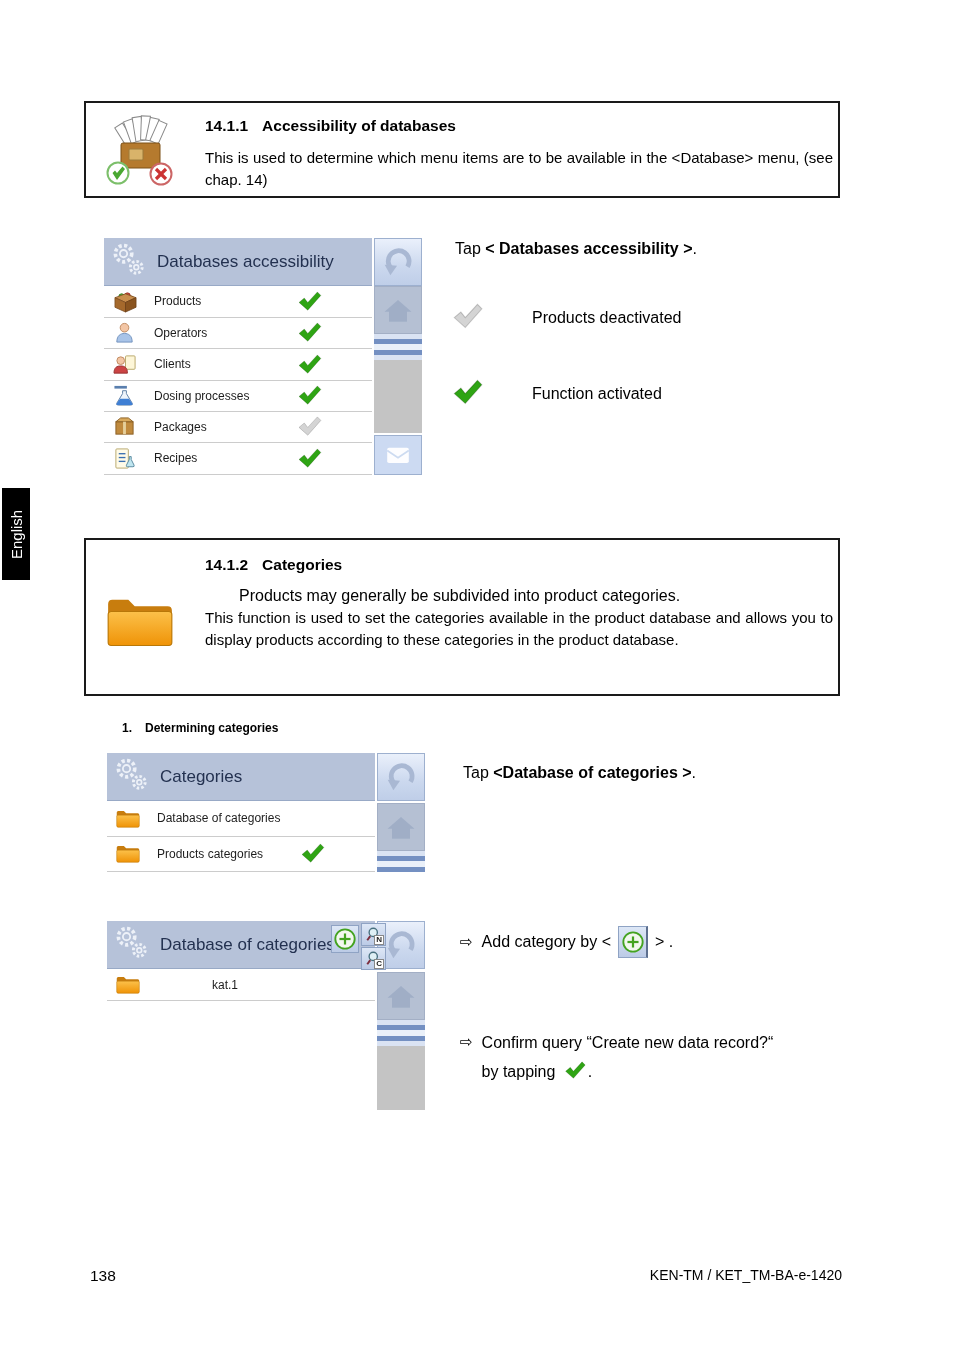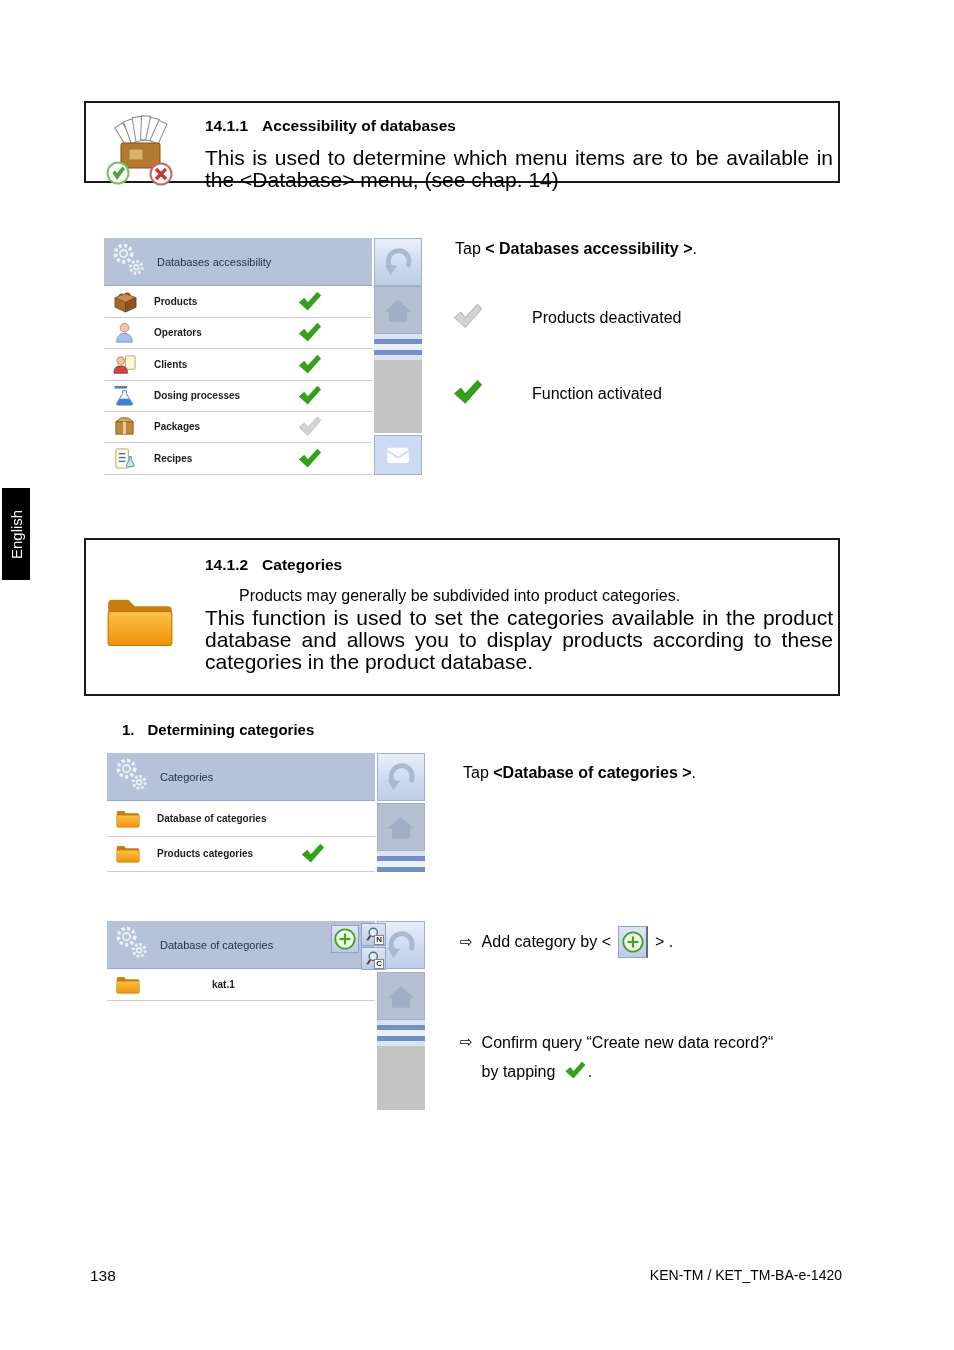--- a/index.html
+++ b/index.html
@@ -1,46 +1,46 @@
 <!DOCTYPE html>
 <html><head>
 <meta charset="utf-8">
 <style>
   html,body{margin:0;padding:0;background:#fff;}
   .page{position:relative;width:954px;height:1350px;background:#fff;overflow:hidden;
         font-family:"Liberation Sans",sans-serif;color:#000;}
 
   
   .infobox{position:absolute;border:2px solid #1a1a1a;box-sizing:border-box;background:#fff;}
-  #box1{left:84px;top:101px;width:756px;height:82px;padding-left:37px;}
+  #box1{left:84px;top:101px;width:756px;height:97px;padding-left:37px;}
   #box2{left:84px;top:538px;width:756px;height:158px;}
   .box-icon{position:absolute;left:20px;}
   #box1 .box-icon{top:8px;width:68px;height:76px;}
   #box2 .box-icon{top:54px;width:68px;height:54px;}
   .box-heading{position:absolute;left:119px;font-size:15.5px;font-weight:bold;white-space:nowrap;}
   .box-heading .hnum{margin-right:14px;}
-  .box-body{position:absolute;left:119px;width:628px;font-size:21px;line-height:22px;text-align:justify;}
+  .box-body{position:absolute;left:119px;width:628px;font-size:15px;line-height:22px;text-align:justify;}
   .box-line{position:absolute;left:119px;width:628px;font-size:16px;line-height:22px;margin-left:34px;}
 
   
   .lang-tab{position:absolute;left:2px;top:488px;width:28px;height:92px;background:#000;color:#fff;
             display:flex;align-items:center;justify-content:center;
             writing-mode:vertical-rl;transform:rotate(180deg);font-size:15px;}
 
   
   .shot{position:absolute;display:flex;}
   .shot-main{width:268px;background:#fff;display:flex;flex-direction:column;}
   .shot-side{width:48px;margin-left:2px;display:flex;flex-direction:column;}
   .shot-header{height:48px;background:#b6c2d9;display:flex;align-items:center;position:relative;
                border-bottom:1px solid #98a9c6;box-sizing:border-box;}
   .hdr-gears{margin-left:5px;flex:0 0 auto;}
-  .hdr-title{margin-left:8px;font-size:11px;color:#233150;white-space:nowrap;}
+  .hdr-title{margin-left:8px;font-size:17px;color:#233150;white-space:nowrap;}
   .ss-row{display:flex;align-items:center;border-bottom:1px solid #cccccc;box-sizing:border-box;padding-left:9px;}
   .ss-row .ri{width:26px;display:flex;align-items:center;}
-  .ss-row .rl{margin-left:15px;font-size:10px;font-weight:bold;color:#1d1d1d;white-space:nowrap;}
+  .ss-row .rl{margin-left:15px;font-size:12px;font-weight:normal;color:#1d1d1d;white-space:nowrap;}
   .ss-row .rc{margin-left:auto;margin-right:50px;display:flex;align-items:center;}
   .chk{color:#2fa414;}
   .chk.gray{color:#d4d4d4;}
 
   .side-btn{height:48px;box-sizing:border-box;border:1px solid #9db0cf;
             background:linear-gradient(180deg,#eaf0fb 0%,#cbd8ee 60%,#bfcee8 100%);
             display:flex;align-items:center;justify-content:center;}
   .side-home{height:48px;box-sizing:border-box;border:1px solid #a3afc5;background:#b5c0d3;
              display:flex;align-items:center;justify-content:center;}
   .scroll-track{flex:1;background:#c4c4c4;position:relative;}
@@ -57,21 +57,21 @@
   #btn-search-c{left:254px;top:26px;width:25px;height:23px;}
   .mag-letter{position:absolute;right:1px;bottom:0px;font-size:8px;font-weight:bold;color:#222;
               background:#fff;border:1px solid #888;line-height:8px;padding:0 1px;}
 
   
   .instr{position:absolute;font-size:16px;white-space:nowrap;}
   .instr b{font-weight:bold;}
   .legend-icon{position:absolute;}
   .legend-label{position:absolute;font-size:16px;white-space:nowrap;}
 
-  .step-heading{position:absolute;left:122px;top:721px;font-size:15px;font-weight:bold;}
+  .step-heading{position:absolute;left:122px;top:721px;font-size:12px;font-weight:bold;}
   .step-heading .snum{margin-right:13px;}
 
   .bullet{position:absolute;display:flex;font-size:16px;}
   .bullet .arrow{font-family:"DejaVu Sans",sans-serif;font-size:15px;margin-right:9px;line-height:32px;}
   #bullet1{left:460px;top:926px;}
   #bullet1 .bullet-text{display:flex;align-items:center;white-space:nowrap;}
   .inline-btn{display:inline-flex;width:30px;height:32px;margin:0 7px;box-sizing:border-box;
               border:1px solid #8fa3c4;border-right:2px solid #5d6f8e;
               background:linear-gradient(180deg,#dde7f6,#bccbe6);align-items:center;justify-content:center;}
   #bullet2{left:460px;top:1028px;}

